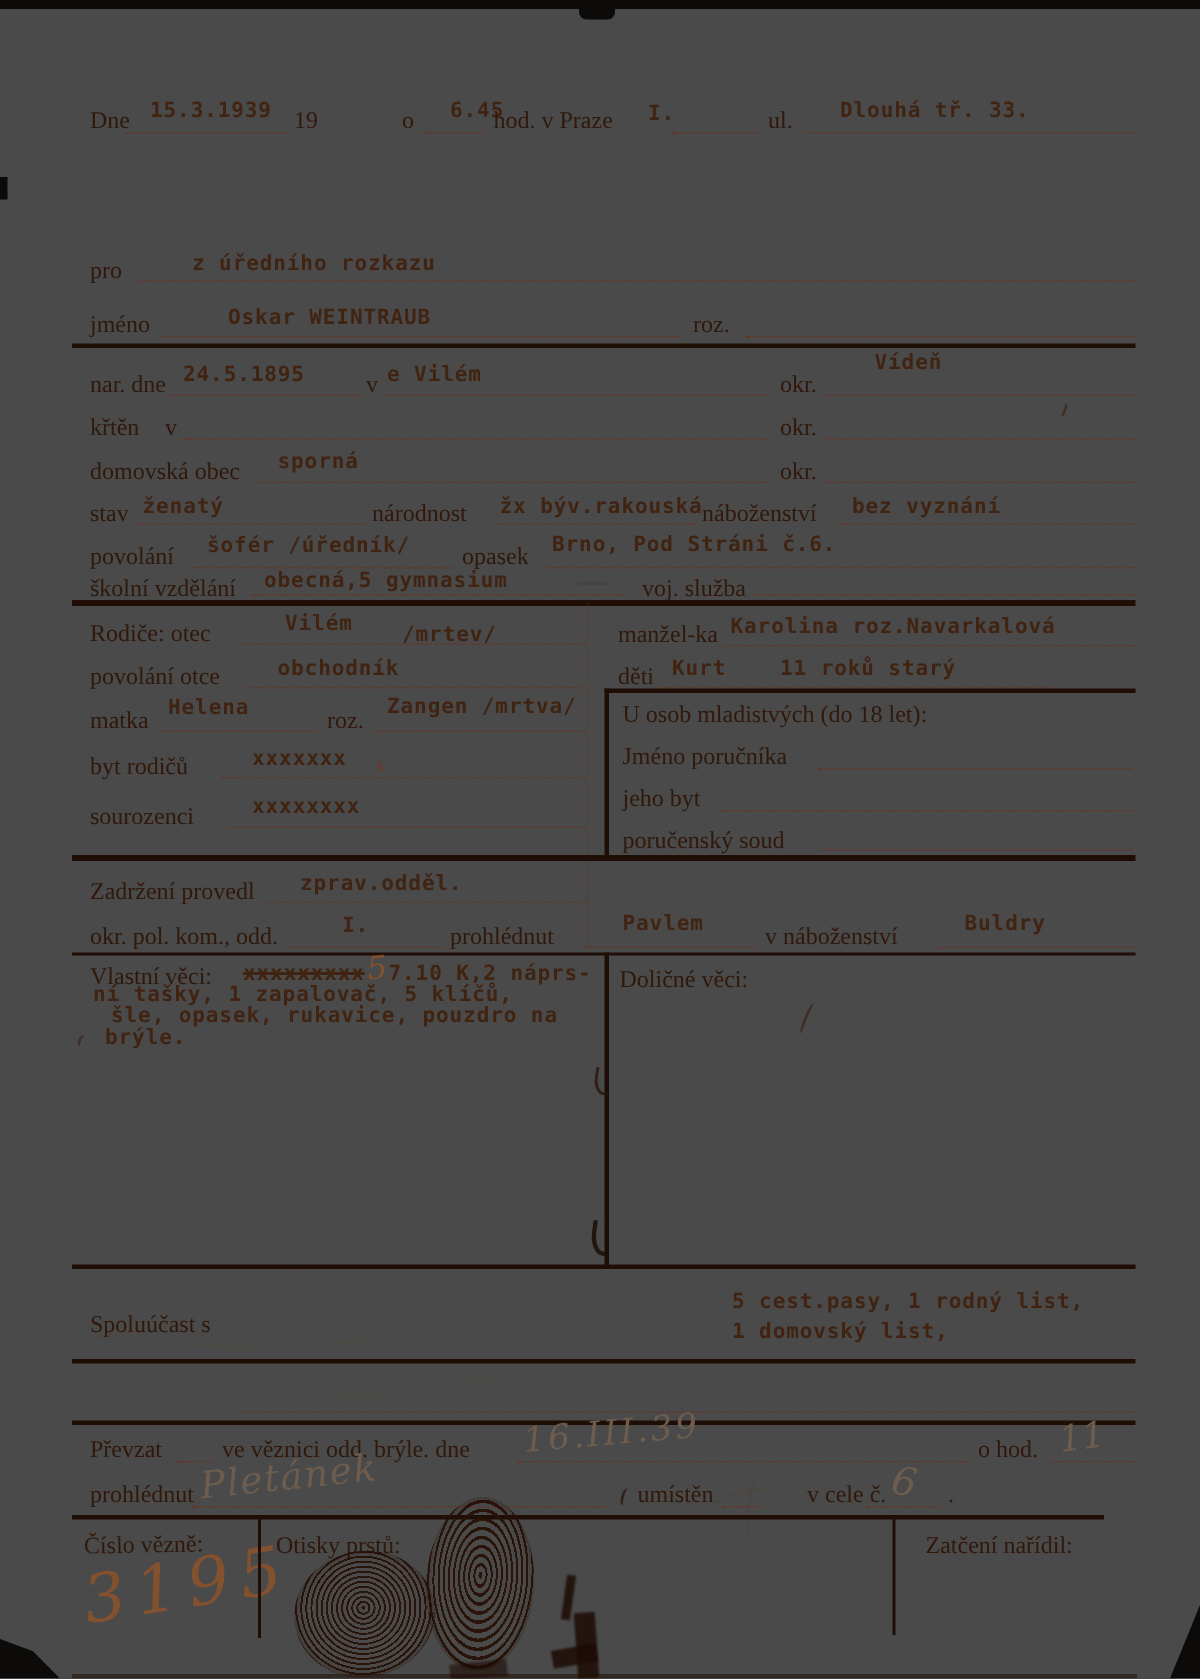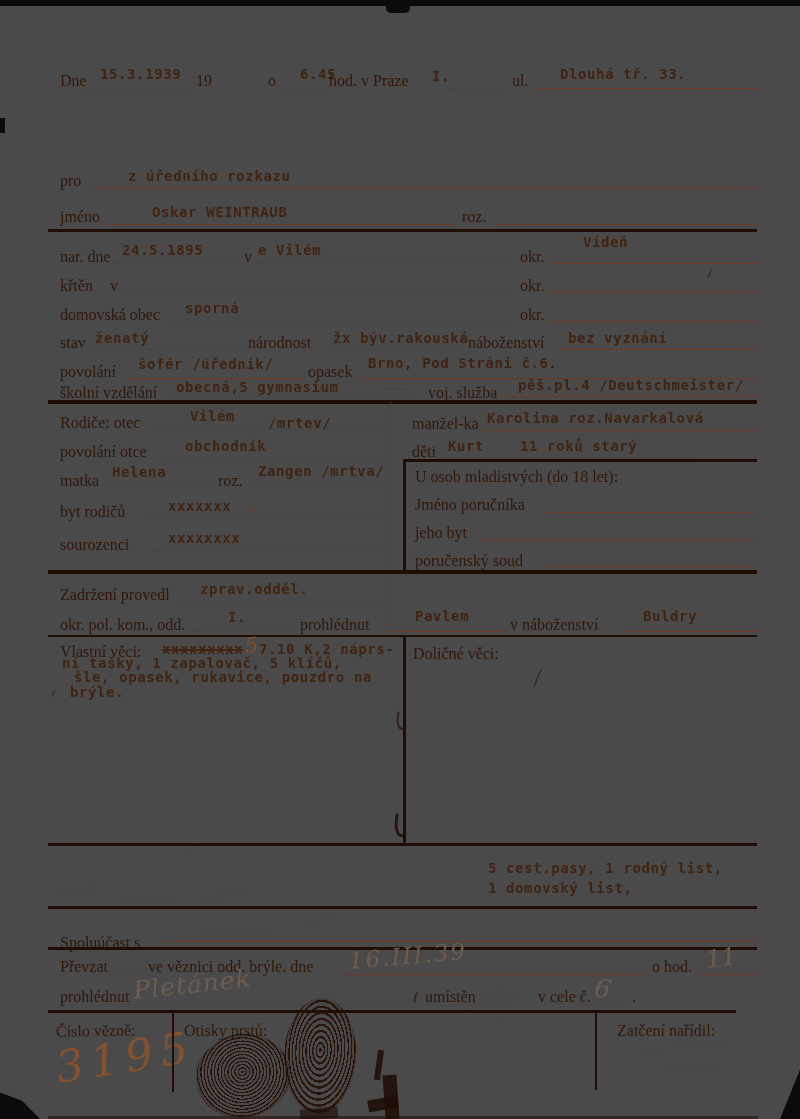--- a/index.html
+++ b/index.html
@@ -115,21 +115,20 @@
   <span class="p" style="left:60px;top:363px">povolání</span>
   <span class="t" style="left:138px;top:356px">šofér /úředník/</span>
   <span class="p" style="left:308px;top:363px">opasek</span>
   <span class="t" style="left:368px;top:355px">Brno, Pod Stráni č.6.</span>
   <div class="dot" style="left:128px;top:378px;width:175px"></div>
   <div class="dot" style="left:360px;top:378px;width:397px"></div>
 
   <span class="p" style="left:60px;top:384px">školní vzdělání</span>
   <span class="t" style="left:176px;top:379px">obecná,5 gymnasium</span>
   <span class="p" style="left:428px;top:384px">voj. služba</span>
-  <span class="t" style="left:518px;top:377px">pěš.pl.4 /Deutschmeister/</span>
   <div class="dot" style="left:168px;top:396px;width:250px"></div>
   <div class="dot" style="left:502px;top:396px;width:255px"></div>
   <div class="scrib" style="left:385px;top:388px;width:20px;height:0;border-top:2px solid rgba(70,60,50,.5);border-radius:0"></div>
   <div class="rule" style="left:48px;top:400px;width:709px;height:4px"></div>
 
   <span class="p" style="left:60px;top:414px">Rodiče: otec</span>
   <span class="t" style="left:190px;top:408px">Vilém</span>
   <span class="t" style="left:268px;top:415px">/mrtev/</span>
   <div class="dot" style="left:158px;top:429px;width:232px"></div>
 
@@ -205,21 +204,21 @@
   <div class="rule" style="left:48px;top:843px;width:709px;height:3px"></div>
 
   <span class="t" style="left:488px;top:860px">5 cest.pasy, 1 rodný list,</span>
   <span class="t" style="left:488px;top:880px">1 domovský list,</span>
   <div class="scrib" style="left:58px;top:888px;width:40px;height:10px;transform:rotate(-8deg)"></div>
   <div class="scrib" style="left:120px;top:896px;width:60px;height:8px;transform:rotate(4deg)"></div>
   <div class="scrib" style="left:200px;top:894px;width:50px;height:9px;transform:rotate(-3deg)"></div>
   <div class="scrib" style="left:180px;top:848px;width:24px;height:12px;transform:rotate(-24deg)"></div>
   <div class="rule" style="left:48px;top:906px;width:709px;height:2.5px"></div>
 
-  <span class="p" style="left:60px;top:934px">Spoluúčast s</span>
+  <span class="p" style="left:60px;top:875px">Spoluúčast s</span>
   <div class="dot" style="left:162px;top:941px;width:595px"></div>
   <div class="scrib" style="left:200px;top:930px;width:70px;height:8px;transform:rotate(-4deg)"></div>
   <div class="scrib" style="left:300px;top:920px;width:34px;height:10px;transform:rotate(-12deg)"></div>
   <div class="rule" style="left:48px;top:947px;width:709px;height:2.5px"></div>
 
   <span class="p" style="left:60px;top:958px">Převzat</span>
   <div class="dot" style="left:118px;top:974px;width:24px"></div>
   <span class="p" style="left:148px;top:958px">ve věznici odd. brýle. dne</span>
   <span class="h" style="left:350px;top:948px;font-size:23px;transform:rotate(-5deg);letter-spacing:2px">16.III.39</span>
   <div class="dot" style="left:345px;top:974px;width:300px"></div>

